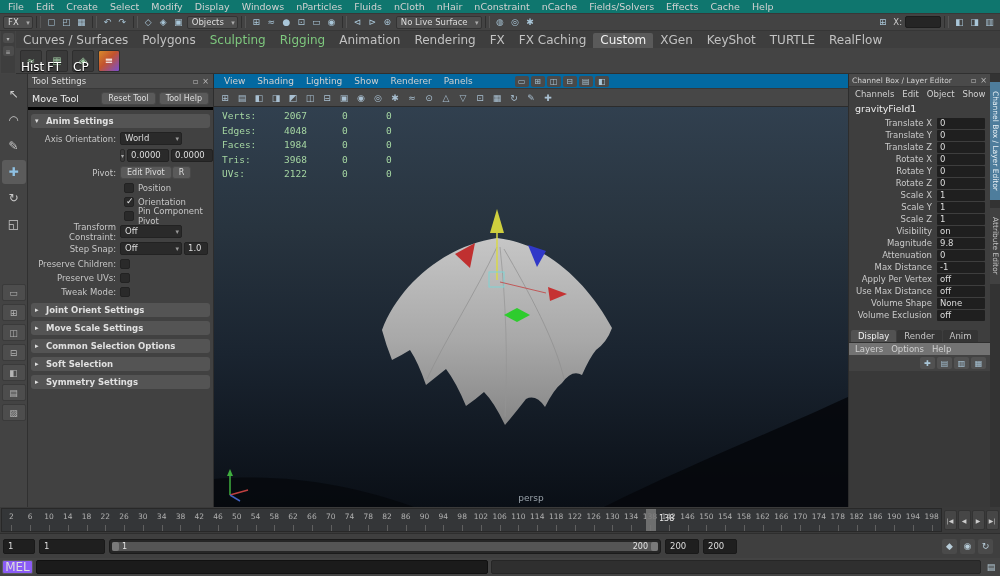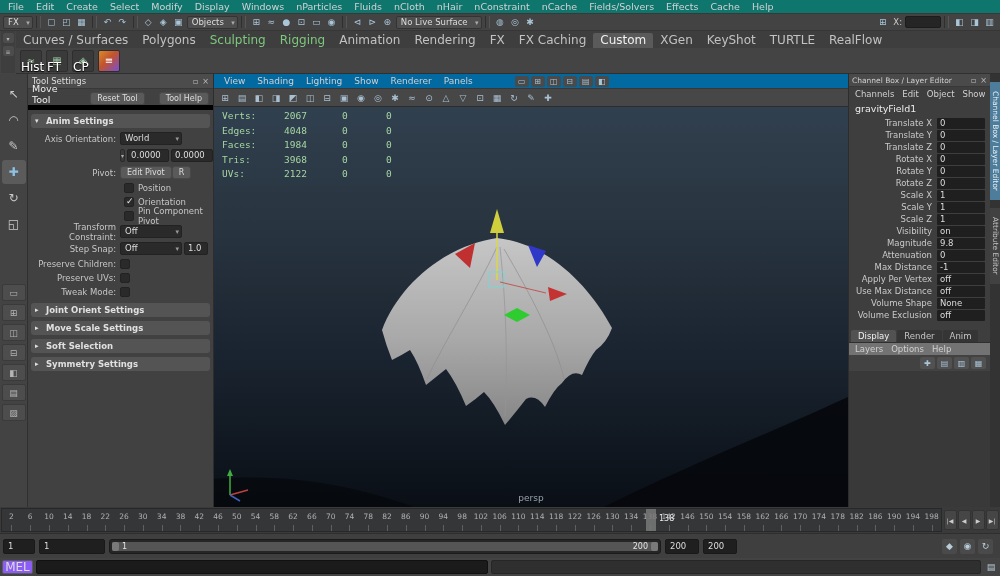--- a/index.html
+++ b/index.html
@@ -37,21 +37,21 @@
 #toolbox{position:absolute;left:0;top:74px;width:28px;height:433px;background:#434343;border-right:1px solid #303030;display:flex;flex-direction:column;align-items:center;padding-top:8px}
 .tool-btn{width:24px;height:24px;margin-bottom:2px;display:flex;align-items:center;justify-content:center;font-size:12px;color:#c9c9c9;border-radius:3px}
 .tool-btn.active{background:#5b5b5b;color:#8fc1e3}
 .toolbox-gap{height:46px}
 .layout-btn{width:24px;height:17px;margin-bottom:3px;background:#4d4d4d;border:1px solid #3a3a3a;border-radius:2px;display:flex;align-items:center;justify-content:center;font-size:9px;color:#b5b5b5}
 
 
 #tool-settings{position:absolute;left:28px;top:74px;width:186px;height:433px;background:#414141;border-right:1px solid #2d2d2d;overflow:hidden}
 .panel-titlebar{height:15px;background:#4c4c4c;border-bottom:1px solid #383838;display:flex;align-items:center;padding:0 4px;font-size:8.5px;color:#ddd}
 .pt-icons{margin-left:auto;display:flex;gap:4px;font-size:8px;color:#bbb}
-.tool-row{height:21px;display:flex;align-items:flex-end;padding:0 4px;gap:14px;border-bottom:5px solid #000000}
+.tool-row{height:21px;display:flex;align-items:center;padding:0 4px;gap:3px;border-bottom:3px solid #000000}
 .tool-name{font-size:9.5px;color:#eee;flex:1}
 .small-btn{background:#5a5a5a;border:1px solid #484848;border-radius:3px;font-size:8px;color:#ddd;padding:1px 6px;white-space:nowrap}
 .section{height:14px;margin:4px 3px 2px;background:#545454;border-radius:3px;font-size:8.5px;font-weight:bold;color:#e0e0e0;line-height:14px;padding-left:15px;position:relative}
 .section::before{content:"▸";position:absolute;left:4px;top:0;font-size:7px}
 .section.expanded::before{content:"▾"}
 .ts-row{display:flex;align-items:center;height:17px;padding-right:3px}
 .ts-row.short{height:14px}
 .ts-label{width:92px;text-align:right;padding-right:4px;font-size:8.5px;color:#c6c6c6;flex-shrink:0}
 .ts-dropdown{height:13px;min-width:62px;background:#2a2a2a;border:1px solid #222;border-radius:2px;font-size:8.5px;color:#ddd;line-height:11px;padding:0 12px 0 4px;position:relative}
 .ts-dropdown::after{content:"▾";position:absolute;right:2px;top:1px;font-size:7px;color:#999}
@@ -348,20 +348,21 @@
     <div class="checkbox"></div>
   </div>
   <div class="ts-row short">
     <span class="ts-label">Tweak Mode:</span>
     <div class="checkbox"></div>
   </div>
   <div>
 
   <div class="section">Joint Orient Settings</div>
       <div class="section">Move Scale Settings</div>
+      <div class="section">Common Selection Options</div>
       <div class="section">Soft Selection</div>
       <div class="section">Symmetry Settings</div>
     </div>
 </div>
 
 <div id="viewport">
   <div class="vp-menus">
     <span style="display:flex">
 
     <span class="vp-menu-item">View</span>

